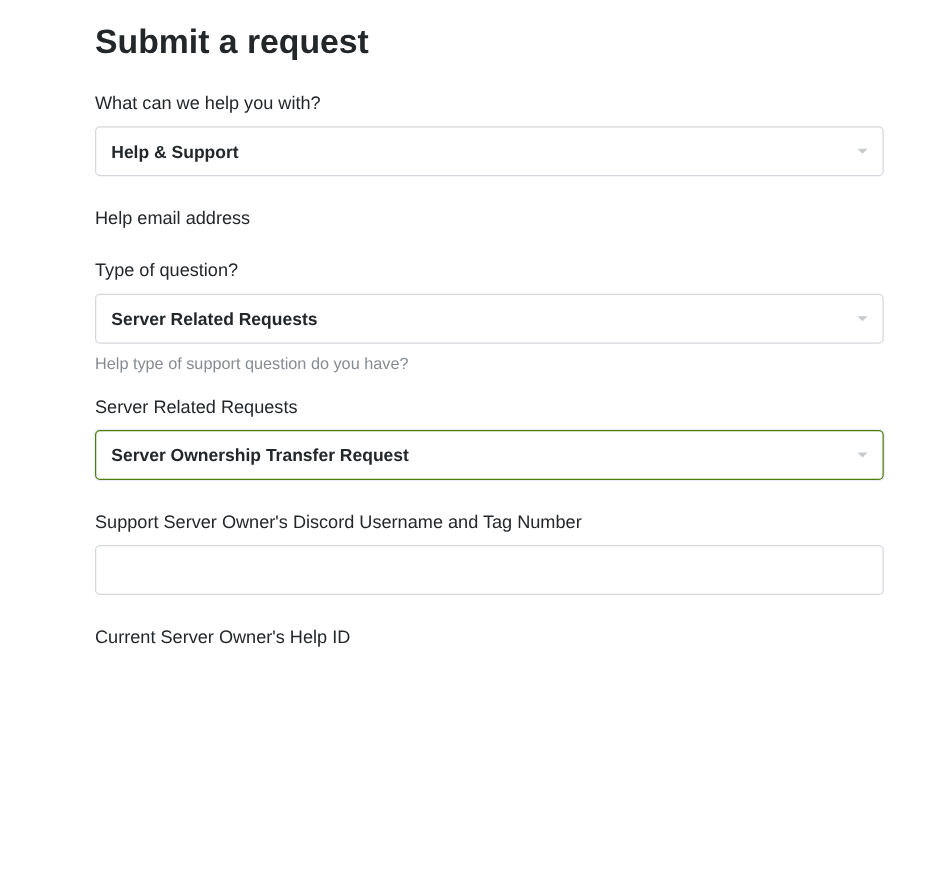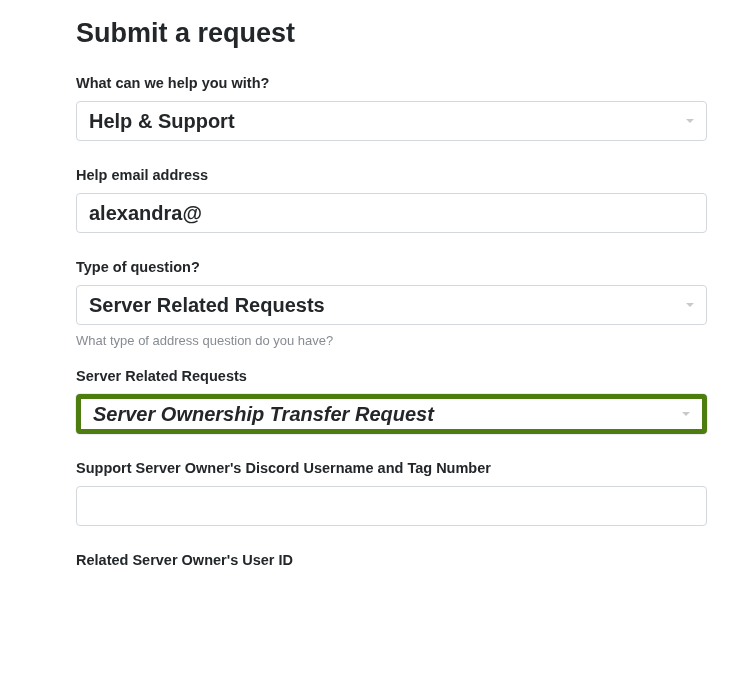--- a/index.html
+++ b/index.html
@@ -24,43 +24,42 @@
   }
   .field-group {
     margin-bottom: 26px;
   }
   .field-group.tight {
     margin-bottom: 20px;
   }
   .field-label {
     display: block;
     font-size: 14.5px;
-    font-weight: 700;
+    font-weight: 400;
     color: #23272a;
     margin-bottom: 10px;
   }
   .select-box, .text-input {
     position: relative;
     width: 100%;
     height: 40px;
     border: 1px solid #d4d7dc;
     border-radius: 4px;
     background: #ffffff;
     display: flex;
     align-items: center;
     padding: 0 30px 0 12px;
-    font-size: 20px;
+    font-size: 14px;
     font-weight: 700;
     color: #23272a;
     cursor: pointer;
   }
   .select-box.focused {
-    border: 5px solid #4d7c0f;
+    border: 1px solid #4d7c0f;
     box-shadow: 0 0 0 1px rgba(114,137,218,0.15);
-    font-style: italic;
   }
   .text-input {
     cursor: text;
     font-weight: 700;
   }
   .text-input.empty {
     font-weight: 400;
   }
   .caret {
     position: absolute;
@@ -91,47 +90,44 @@
   <div class="field-group">
     <label class="field-label">What can we help you with?</label>
     <div class="select-box">
       <span>Help &amp; Support</span>
       <span class="caret"></span>
     </div>
   </div>
 
   <div class="field-group">
     <label class="field-label">Help email address</label>
-    <div class="text-input">
-      <span>alexandra@</span>
-    </div>
   </div>
 
   <div class="field-group tight">
     <label class="field-label">Type of question?</label>
     <div class="select-box">
       <span>Server Related Requests</span>
       <span class="caret"></span>
     </div>
-    <div class="help-text">What type of address question do you have?</div>
+    <div class="help-text">Help type of support question do you have?</div>
   </div>
 
   <div class="field-group">
     <label class="field-label">Server Related Requests</label>
     <div class="select-box focused">
       <span>Server Ownership Transfer Request</span>
       <span class="caret"></span>
     </div>
   </div>
 
 
   <div class="field-group">
     <label class="field-label">Support Server Owner's Discord Username and Tag Number</label>
     <div class="text-input empty">
       <span></span>
     </div>
   </div>
 
   <div class="field-group">
-    <label class="field-label">Related Server Owner's User ID</label>
+    <label class="field-label">Current Server Owner's Help ID</label>
   </div>
 
 </div>
 
 </body></html>

